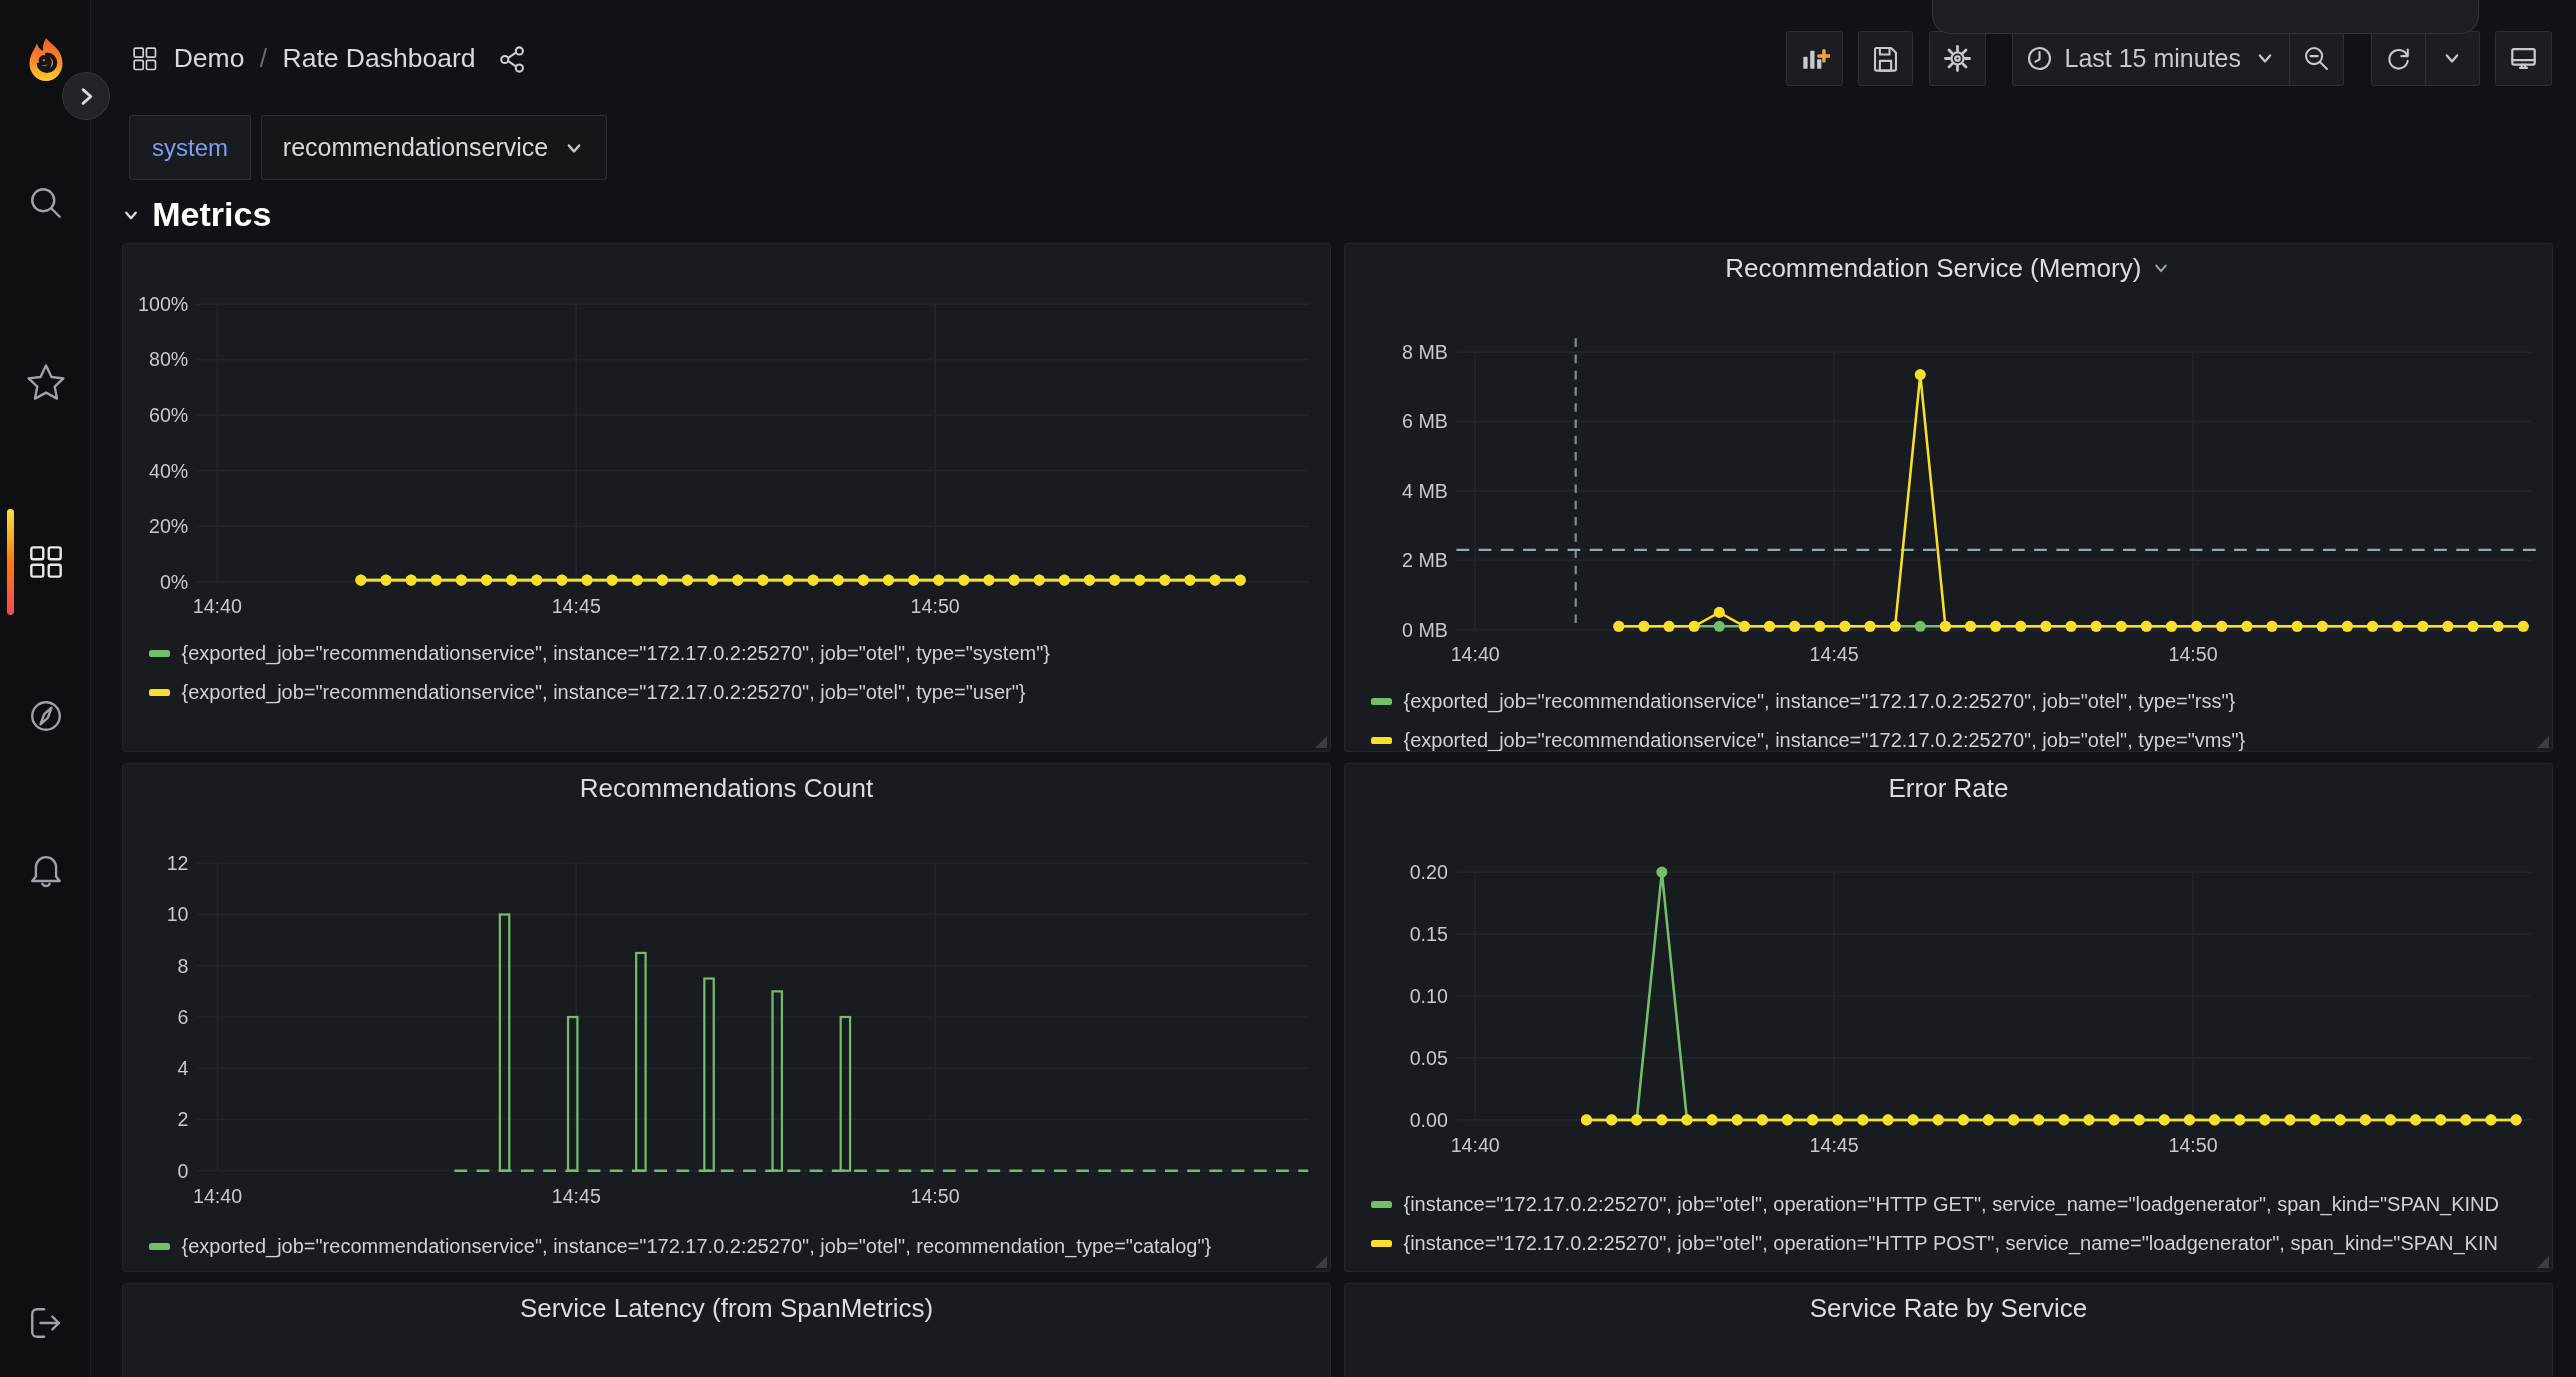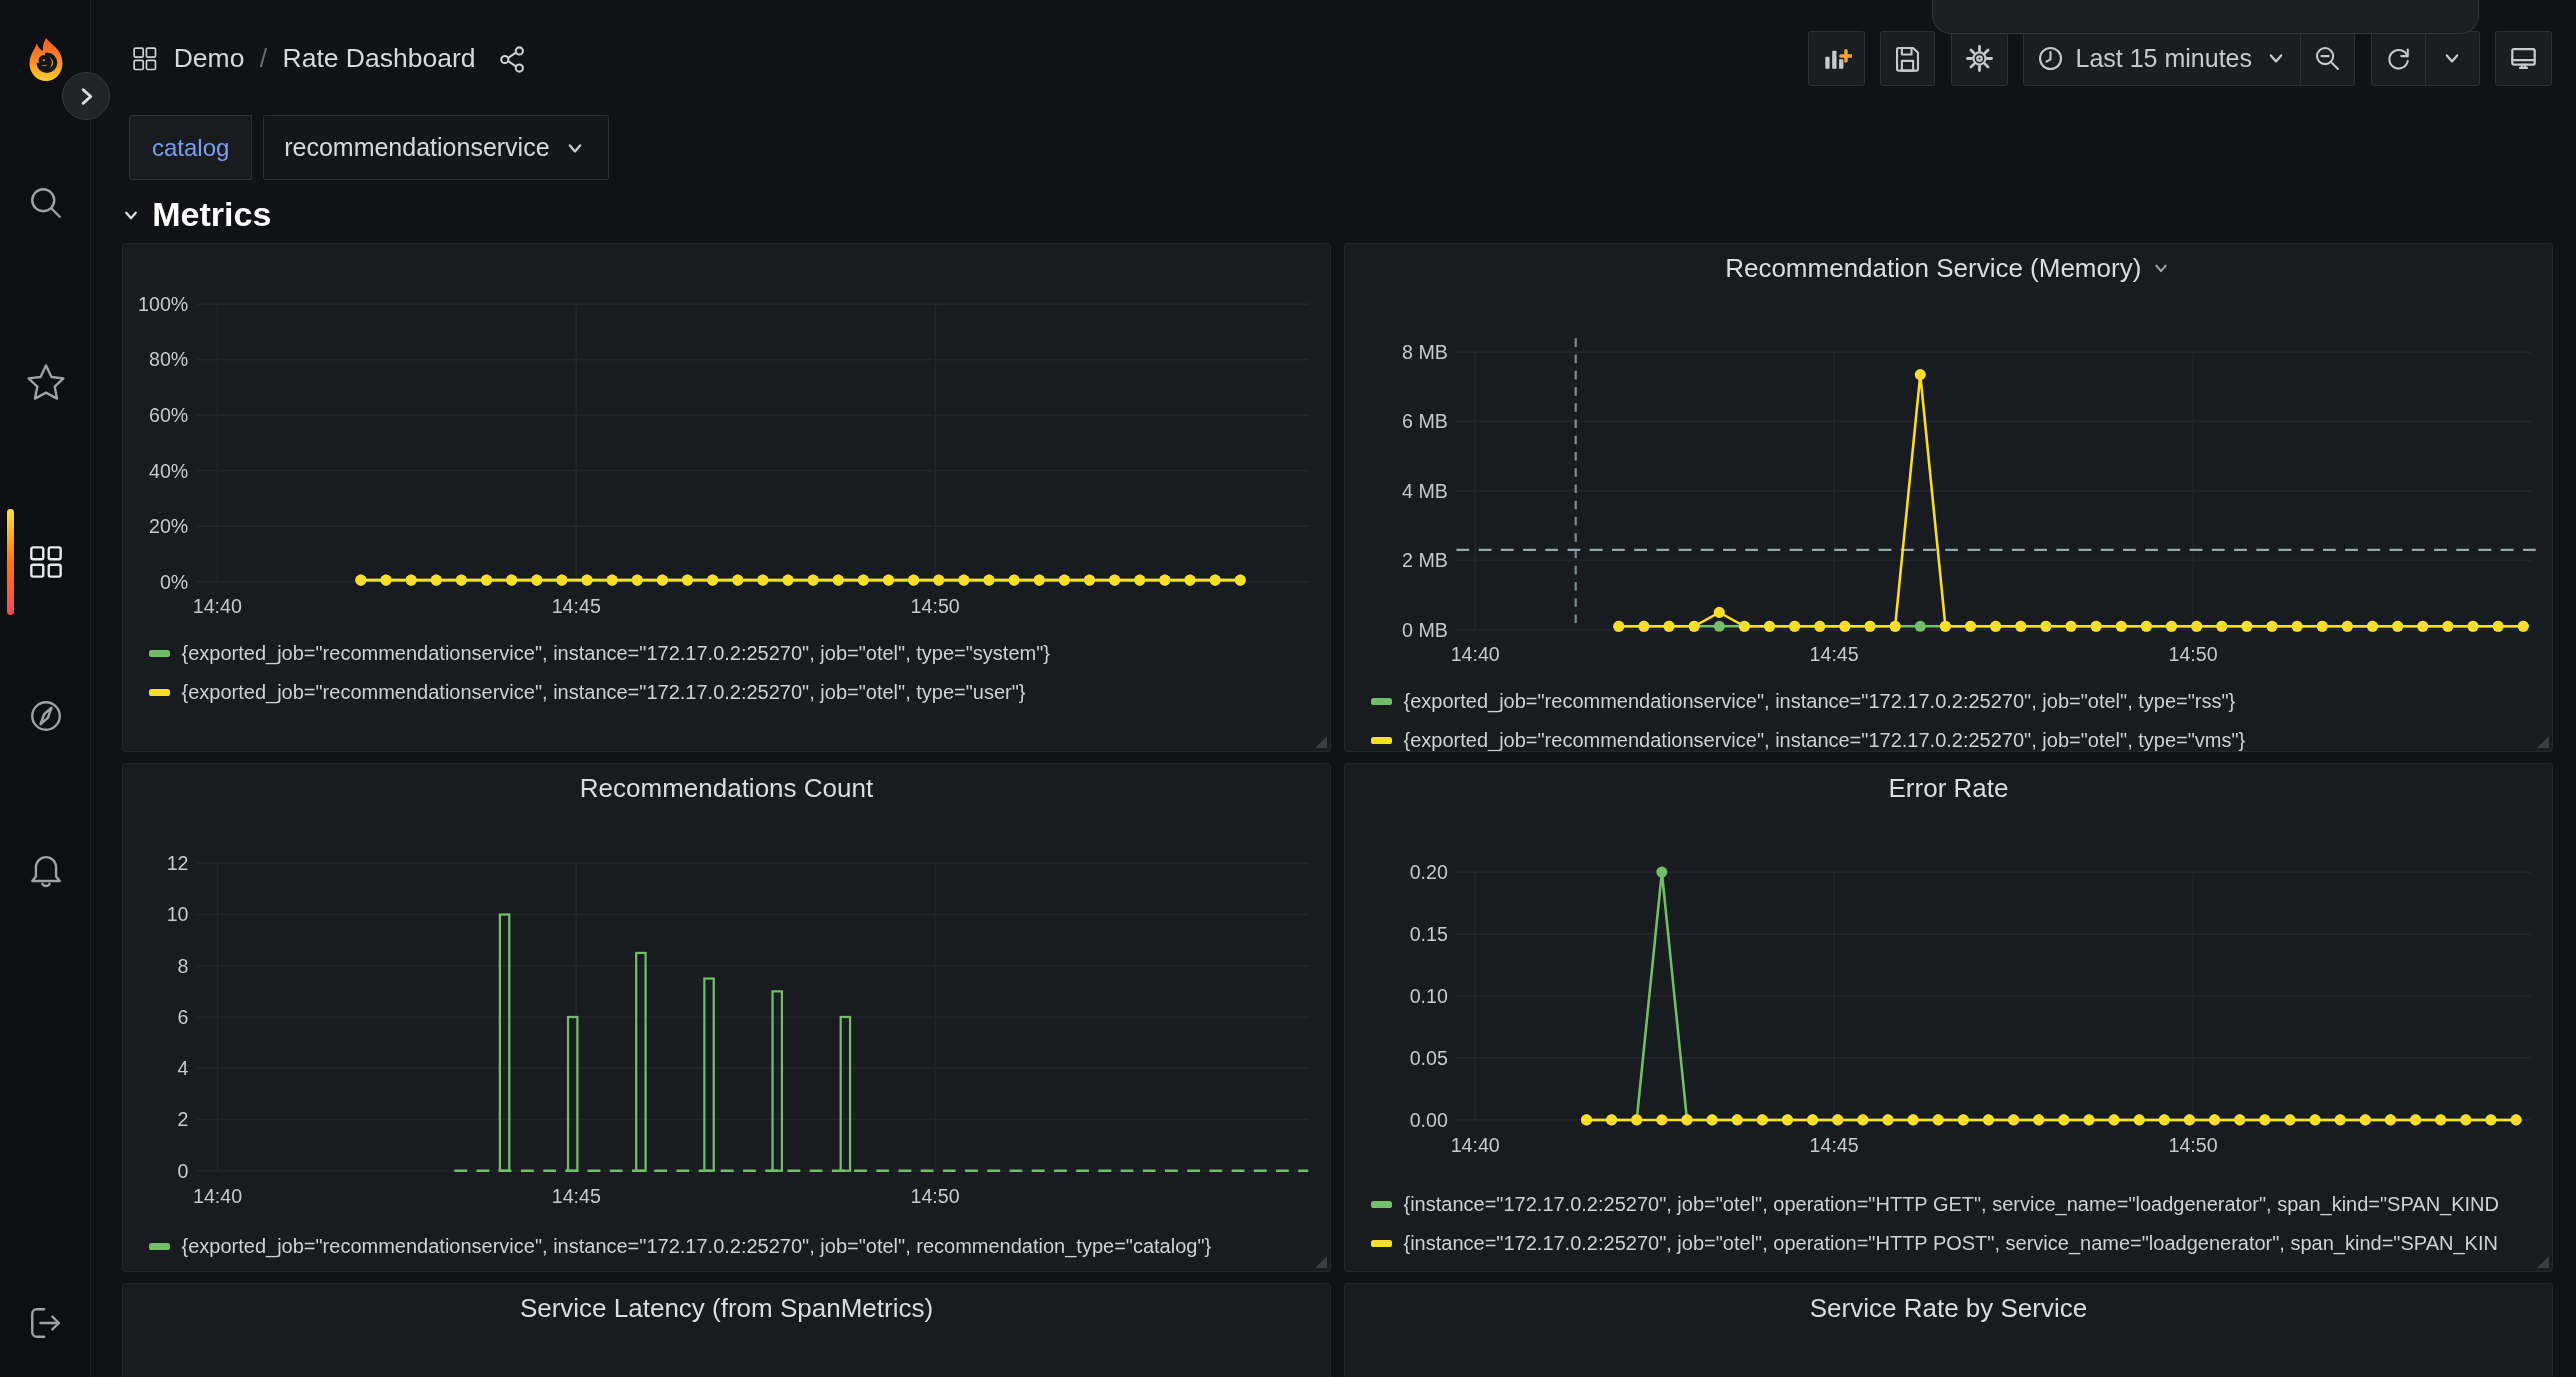--- a/index.html
+++ b/index.html
@@ -34,21 +34,21 @@
   .crumb-current { font-weight:500; }
   .share-ic { margin-left:8.5px; cursor:pointer; }
 
   .toolbar { margin-left:auto; display:flex; align-items:center; gap:15.4px; }
   .tb-btn { height:55px; min-width:55px; background:#1b1d22; border:0.9px solid #2e3036; border-radius:2.6px;
     display:flex; align-items:center; justify-content:center; cursor:pointer; color:#c7c9cd;
     font-size:25px; font-weight:500; padding:0 12px; }
   .tb-btn svg { stroke:#c7c9cd; fill:none; stroke-width:2.6; stroke-linecap:round; stroke-linejoin:round; }
   .tb-group { display:flex; }
   .tb-group .tb-btn { border-radius:0; margin-left:-0.9px; }
-  .tb-group .tb-btn:first-child { border-radius:2.6px 0 0 2.6px; margin-left:0;text-align:center; }
+  .tb-group .tb-btn:first-child { border-radius:2.6px 0 0 2.6px; margin-left:11px;text-align:center; }
   .tb-group .tb-btn:last-child { border-radius:0 2.6px 2.6px 0; }
   .time-label { margin:0 12px 0 10.3px; white-space:nowrap; }
 
   .browser-overlay { position:absolute; left:1932px; top:0; width:547px; height:34px;
     background:#1d1e23; border:0.9px solid #35363c; border-top:none; border-radius:0 0 19px 19px; z-index:20; }
 
   .var-row { position:absolute; left:38px; top:115px; display:flex; }
   .var-label { height:65px; display:flex; align-items:center; padding:0 22px; background:#181b1f;
     border:0.9px solid #2e3036; border-radius:2.6px 0 0 2.6px; color:#7b9ff0; font-size:24px; font-weight:500; cursor:pointer; }
   .var-value { height:65px; display:flex; align-items:center; gap:13.7px; padding:0 20.5px; margin-left:10.3px;
@@ -245,21 +245,21 @@
         <svg width="31" height="31" viewBox="0 0 36 36">
           <rect x="5" y="7" width="26" height="18" rx="2"></rect>
             <line x1="5" y1="20" x2="31" y2="20"></line>
           <path d="M14 29 h8 M16 25 v4 M20 25 v4"></path>
         </svg>
       </div>
     </div>
   </div>
 
   <div class="var-row">
-    <div class="var-label">catalog</div>
+    <div class="var-label">system</div>
     <div class="var-value">
       <span>recommendationservice</span>
       <svg width="24" height="24" viewBox="0 0 28 28">
         <polyline points="8,11 14,18 20,11"></polyline>
       </svg>
     </div>
   </div>
 
   <div class="section-row">
     <svg width="22" height="22" viewBox="0 0 28 28">

